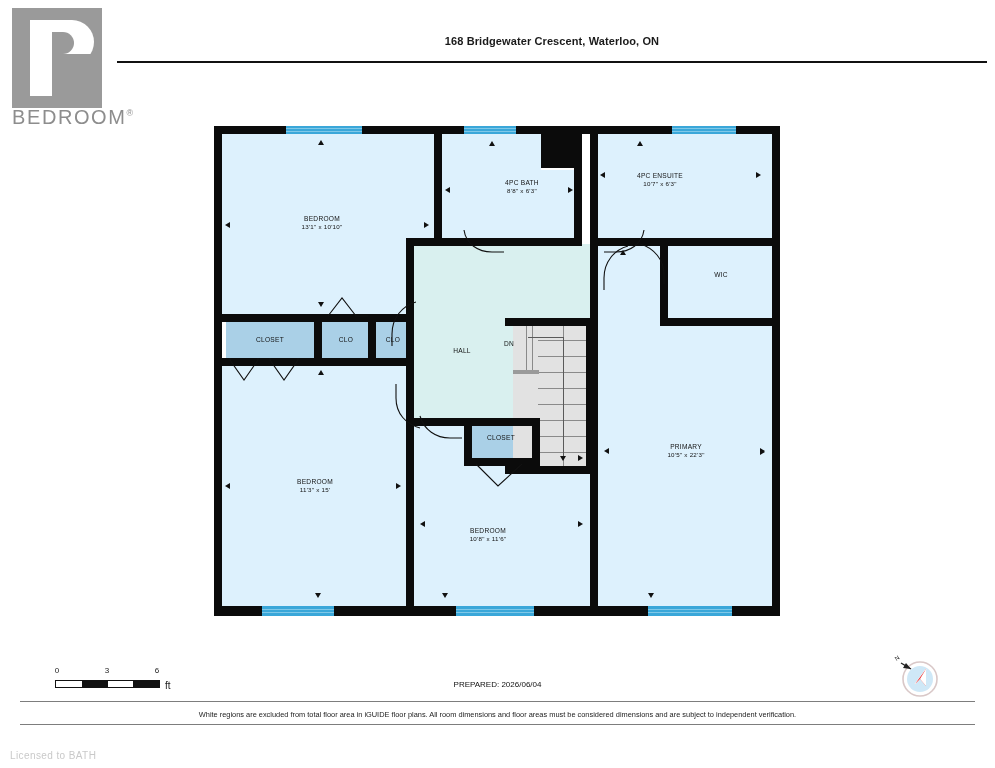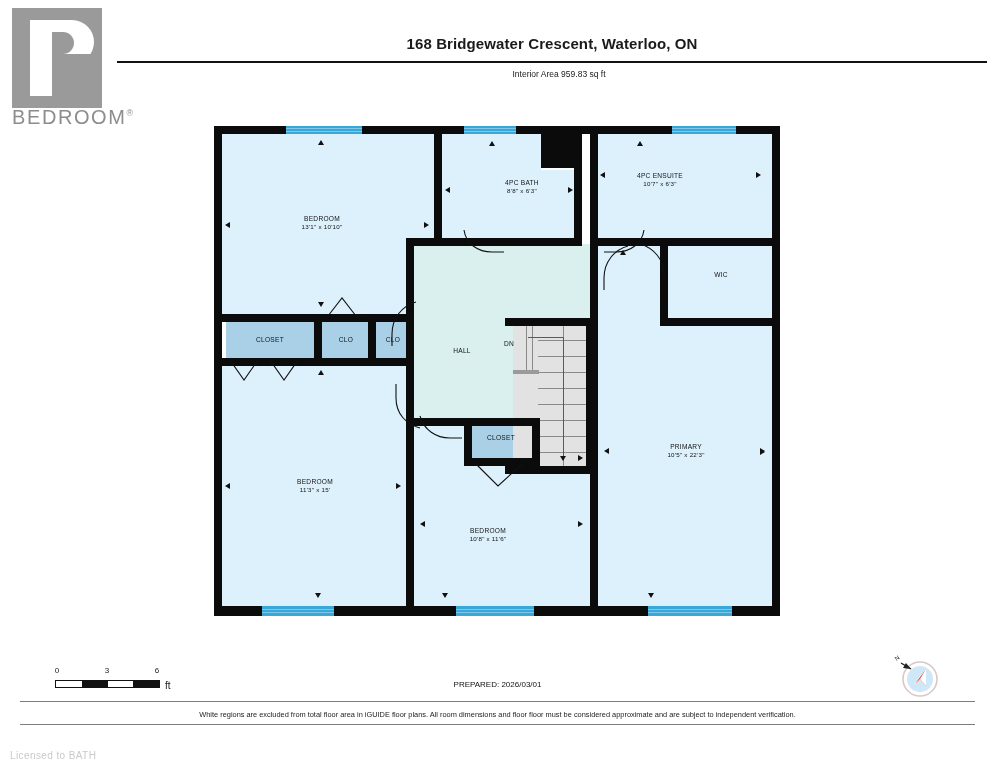--- a/index.html
+++ b/index.html
@@ -13,21 +13,21 @@
   #realtor-logo{position:absolute;left:12px;top:8px;width:105px;height:120px;}
   #realtor-logo .mark{position:absolute;left:0;top:0;width:90px;height:100px;background:#9a9a9a;}
   #realtor-logo .bar{position:absolute;left:18px;top:12px;width:22px;height:76px;background:#fff;}
   #realtor-logo .bowl{position:absolute;left:38px;top:12px;width:44px;height:44px;border-radius:0 22px 22px 0;background:#fff;}
   #realtor-logo .bowl-in{position:absolute;left:40px;top:24px;width:22px;height:22px;border-radius:0 11px 11px 0;background:#9a9a9a;}
   #realtor-logo .leg{position:absolute;left:40px;top:46px;width:0;height:0;border-left:44px solid #9a9a9a;border-bottom:42px solid transparent;}
   #realtor-logo .word{position:absolute;left:0;top:98px;font-size:20px;letter-spacing:1.6px;color:#8d8d8d;white-space:nowrap;}
   #realtor-logo .reg{font-size:9px;vertical-align:super;}
   #title-rule{position:absolute;left:117px;top:61px;width:870px;height:2px;background:#111;}
   #title{position:absolute;left:117px;top:35px;width:870px;text-align:center;
-         font-size:15px;font-weight:bold;letter-spacing:.1px;}
+         font-size:11px;font-weight:bold;letter-spacing:.1px;}
   #floor-meta{position:absolute;left:117px;top:68px;width:870px;text-align:center;font-size:8.5px;line-height:13px;}
   #floor-meta .fl{font-weight:bold;margin-right:8px;}
   #floor-meta .row2{margin-left:14px;}
 
   
   #plan{position:absolute;left:0;top:0;width:995px;height:768px;}
 
   .wall{position:absolute;background:#0b0b0b;}
   .room{position:absolute;}
   .bed{background:#ddf1fd;}
@@ -76,23 +76,20 @@
     <div class="bar"></div>
     <div class="bowl"></div>
     <div class="bowl-in"></div>
     <div class="leg"></div>
     <div class="word"><span>BEDROOM</span><span class="reg">®</span></div>
   </div>
 
   <div id="title">168 Bridgewater Crescent, Waterloo, ON</div>
   <div id="title-rule"></div>
   <div id="floor-meta">
-    <div class="row2">
-      <span>Interior Area 959.83 sq ft</span>
-    </div>
   </div>
 </div>
 
 <div id="plan">
 
   <div class="room bed" style="left:218px;top:130px;width:216px;height:190px;"></div>
   <div class="room clo" style="left:226px;top:320px;width:88px;height:40px;"></div>
   <div class="room clo" style="left:322px;top:320px;width:48px;height:40px;"></div>
   <div class="room clo" style="left:376px;top:320px;width:34px;height:40px;"></div>
   <div class="room bed" style="left:218px;top:366px;width:192px;height:244px;"></div>
@@ -323,31 +320,31 @@
   <span class="tick" style="left:2px;">0</span>
   <span class="tick" style="left:52px;">3</span>
   <span class="tick" style="left:102px;">6</span>
   <div class="bar">
     <div class="seg" style="left:25%;width:25%;"></div>
     <div class="seg" style="left:75%;width:25%;"></div>
   </div>
   <span class="ft">ft</span>
 </div>
 
-<div id="prepared">PREPARED: 2026/03/01</div>
+<div id="prepared">PREPARED: 2026/06/04</div>
 
 <div id="compass">
   <span class="n">N</span>
   <svg width="48" height="44" viewBox="0 0 48 44">
     <circle cx="27" cy="24" r="17" fill="none" stroke="#d9c8c8" stroke-width="1.6"></circle>
     <circle cx="27" cy="24" r="13" fill="#cfe8f7"></circle>
     <path d="M33,14 L22,29 L27,24 Z" fill="#ffffff" stroke="#ffffff" stroke-width="1"></path>
     <path d="M33,14 L22,29 L27,24 L33,31 Z" fill="#e8373a"></path>
     <path d="M33,14 L27,24 L33,31 Z" fill="#ffffff"></path>
     <path d="M8,8 L18,14" stroke="#222" stroke-width="1.4" fill="none"></path>
     <path d="M10,13 L18,14 L13,8 Z" fill="#222"></path>
   </svg>
 </div>
 
 <div id="disc-rule"></div>
-<div id="disclaimer">White regions are excluded from total floor area in iGUIDE floor plans. All room dimensions and floor floor must be considered approximate and are subject to independent verification.</div>
+<div id="disclaimer">White regions are excluded from total floor area in iGUIDE floor plans. All room dimensions and floor areas must be considered dimensions and are subject to independent verification.</div>
 <div id="disc-rule2"></div>
 <div id="licensed">Licensed to BATH</div>
 
 </body></html>

